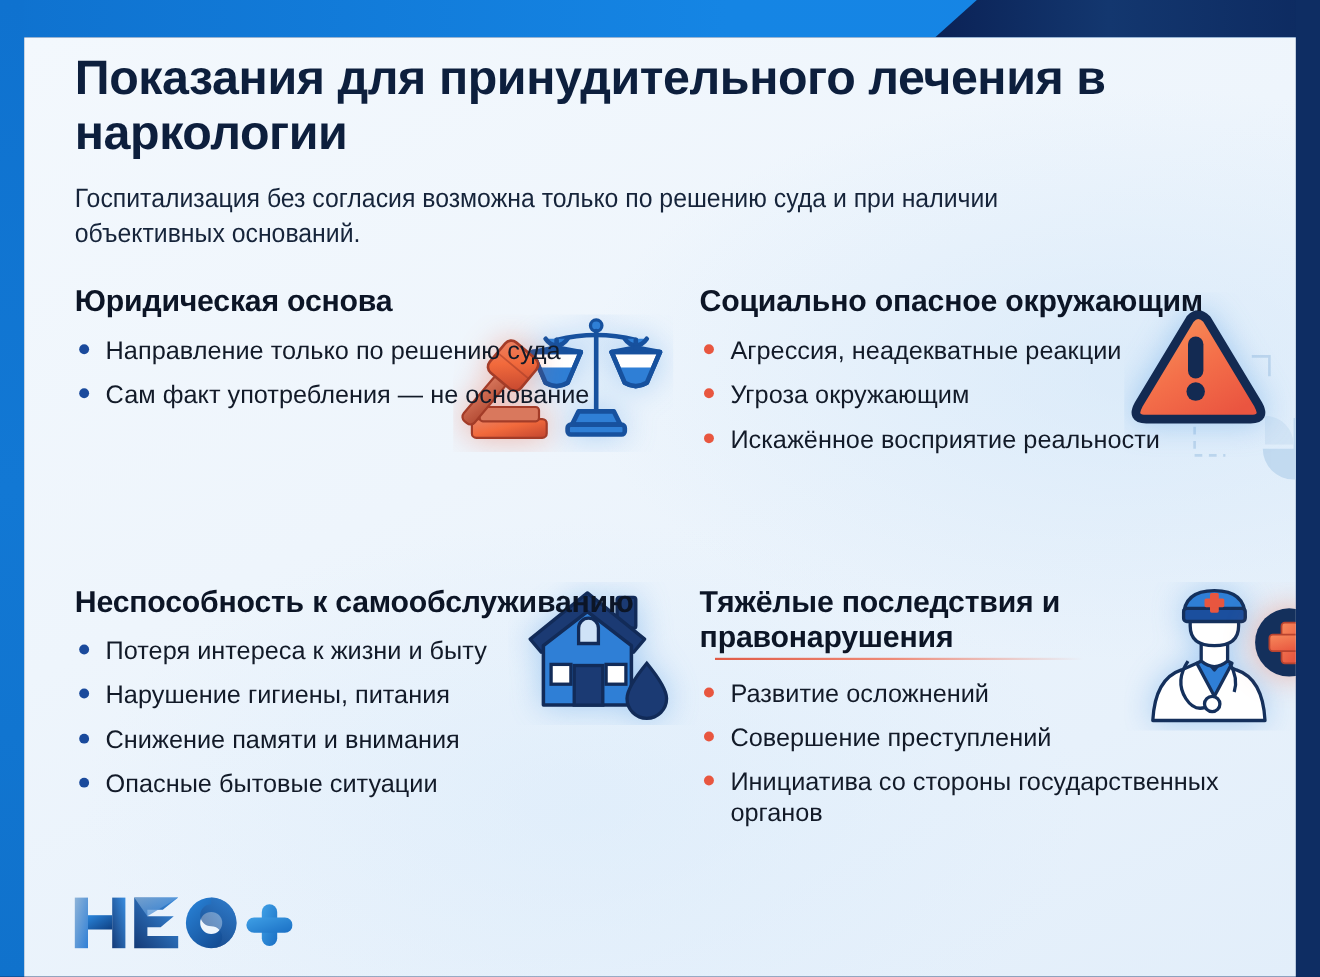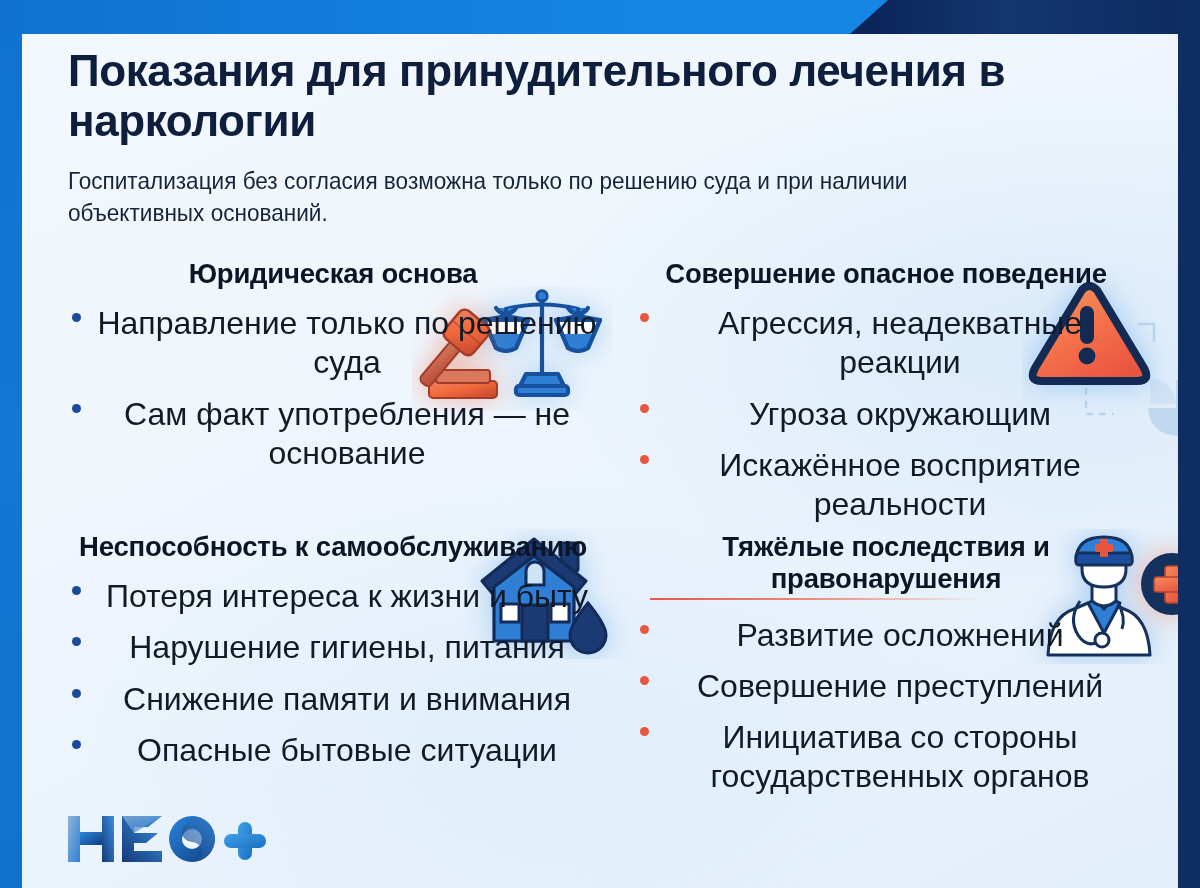--- a/index.html
+++ b/index.html
@@ -48,37 +48,37 @@
     color:#0d1f3d; letter-spacing:-0.4px;
   }
   .subtitle {
     margin-top:19px; font-size:24px; line-height:1.33;
     color:#16243a; font-weight:normal;
     transform:scaleX(.94); transform-origin:left center;
   }
 
   
   .grid { position:absolute; left:0; top:224px; width:1156px; }
-  .row { position:relative; width:1156px;text-align:center; }
+  .row { position:relative; width:1156px; }
   .row-1 { height:273px; }
   .row-2 { height:300px; }
 
   .block { position:absolute; top:0; }
   .col-l { left:46px;  width:530px; }
   .col-r { left:614px; width:500px; }
 
   .sec-title {
     font-size:27.5px; font-weight:bold; line-height:1.18;
     color:#0c1526; letter-spacing:-0.2px; position:relative; z-index:3;
   }
 
   ul.items { list-style:none; margin-top:14px; position:relative; z-index:3; }
   ul.items li {
     position:relative; padding-left:28px; margin-bottom:12px;
-    font-size:32px; line-height:1.22; color:#121a28;
+    font-size:23px; line-height:1.22; color:#121a28;
   }
   ul.items li::before {
     content:""; position:absolute; left:4px; top:9px;
     width:9px; height:9px; border-radius:50%;
   }
   .bul-blue li::before { background:#1a4a9c; }
   .bul-red  li::before { background:#e8563f; }
 
   .divider {
     height:2px; width:335px; margin:2px 0 16px 14px;
@@ -198,21 +198,21 @@
 
         <div class="block col-l">
           <div class="sec-title">Юридическая основа</div>
           <ul class="items bul-blue">
             <li>Направление только по решению суда</li>
             <li>Сам факт употребления — не основание</li>
           </ul>
         </div>
 
         <div class="block col-r">
-          <div class="sec-title">Совершение опасное поведение</div>
+          <div class="sec-title">Социально опасное окружающим</div>
           <ul class="items bul-red">
             <li>Агрессия, неадекватные реакции</li>
             <li>Угроза окружающим</li>
             <li>Искажённое восприятие реальности</li>
           </ul>
         </div>
       </div>
 
       <div class="row row-2">
 

